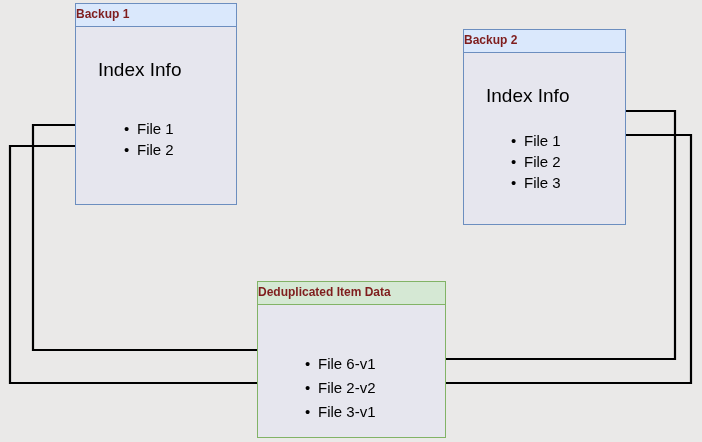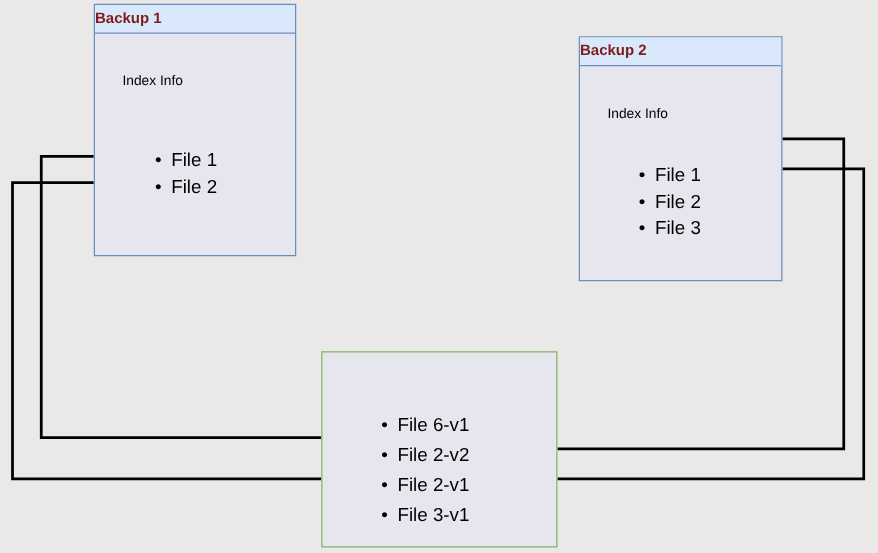--- a/index.html
+++ b/index.html
@@ -52,21 +52,21 @@
     background: #d5e8d4;
     border-bottom: 1px solid #82b366;
   }
   .node-body {
     position: relative;
     width: 100%;
     height: calc(100% - 23px);
   }
   .index-label {
     position: absolute;
-    font-size: 11px;
+    font-size: 19px;
     color: #000;
     white-space: nowrap;
   }
   .file-list {
     position: absolute;
     margin: 0;
     padding: 0;
     list-style: none;
   }
   .file-list li {
@@ -134,23 +134,23 @@
       <div class="index-label">Index Info</div>
       <ul class="file-list">
         <li>File 1</li>
         <li>File 2</li>
         <li>File 3</li>
       </ul>
     </div>
   </div>
 
   <div class="node green" id="dd">
+    <div class="node-header">Deduplicated Item Data</div>
     <div class="node-body">
       <ul class="file-list">
         <li>File 6-v1</li>
         <li>File 2-v2</li>
-        <li>File 2-v1</li>
         <li>File 3-v1</li>
       </ul>
     </div>
   </div>
 
 </div>
 
 </body></html>

